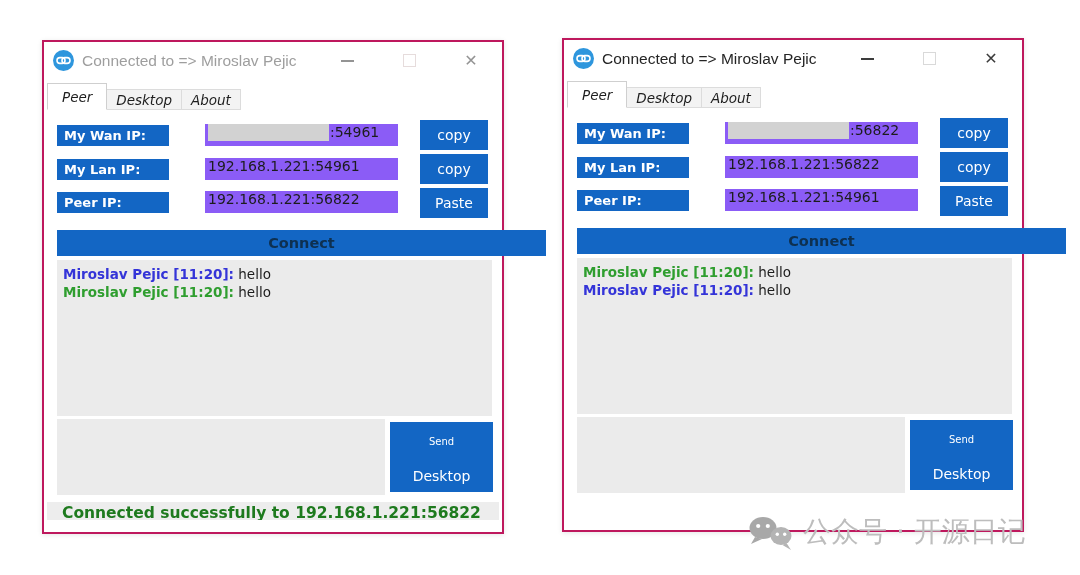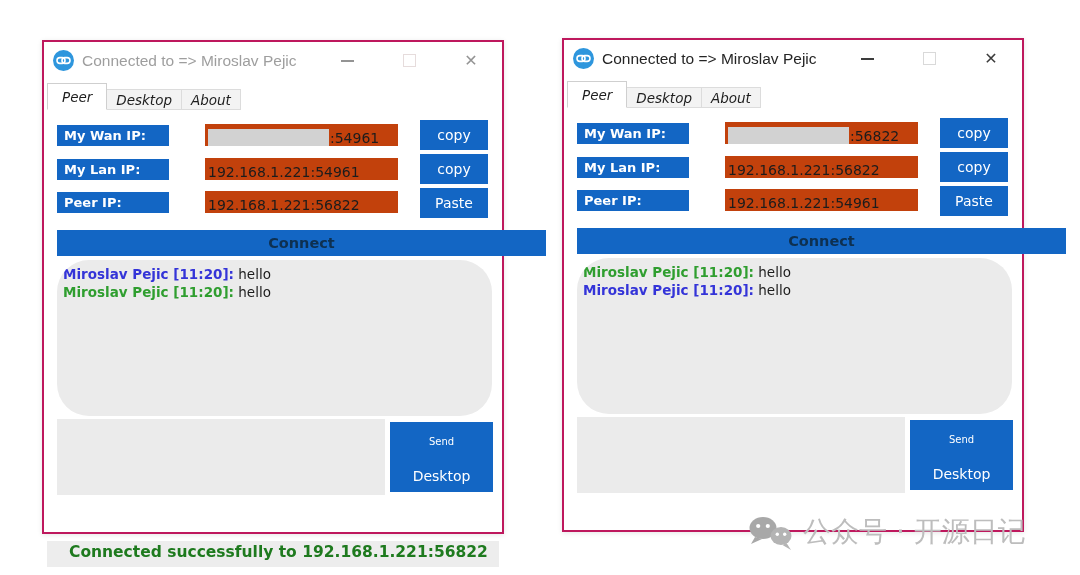--- a/index.html
+++ b/index.html
@@ -47,54 +47,54 @@
     height:27px;background:#fff;border:1px solid #cfcfcf;border-bottom:1px solid #fff;
     padding:0 14px;margin-left:0;z-index:2;
   }
   
   .f-label{
     position:absolute;left:13px;width:112px;height:21px;background:#1366c4;color:#fff;
     font-weight:bold;font-size:13px;line-height:21px;padding-left:7px;box-sizing:border-box;
     white-space:nowrap;
   }
   .f-value{
-    position:absolute;left:161px;width:193px;height:22px;background:#c2410c;
-    font-size:14px;color:#1c1c1c;display:flex;align-items:flex-end;
+    position:absolute;left:161px;width:193px;height:22px;background:#8b5cf6;
+    font-size:14px;color:#1c1c1c;display:flex;align-items:flex-start;
     padding-left:3px;box-sizing:border-box;white-space:nowrap;
   }
   .redact{width:121px;height:17px;background:#d2d2d2;margin-right:1px;flex:0 0 auto;}
   .f-btn,.blue-btn{
     background:#1366c4;color:#fff;font-weight:normal;border:none;cursor:pointer;
     font-family:"DejaVu Sans",sans-serif;
   }
   .f-btn{position:absolute;left:376px;width:68px;height:30px;font-size:14px;}
   .row1 .f-label,{top:83px;} 
   
   .connect-btn{
     position:absolute;left:13px;top:188px;width:489px;height:26px;background:#1366c4;
     color:#0e3050;font-weight:bold;font-size:14.5px;border:none;cursor:pointer;
     font-family:"DejaVu Sans",sans-serif;
   }
   .chat{
     position:absolute;left:13px;top:218px;width:435px;height:156px;background:#ebebeb;
     box-sizing:border-box;padding:5px 0 0 6px;font-size:13.5px;line-height:18px;
-    overflow:hidden;cursor:text;border-radius:32px;
+    overflow:hidden;cursor:text;
   }
   .msg{white-space:nowrap;}
   .msg-name{font-weight:bold;}
   .msg-name[data-color="blue"]{color:#3434d8;}
   .msg-name[data-color="green"]{color:#2f9e2f;}
   .msg-text{color:#1c1c1c;}
   .input-box{position:absolute;left:13px;top:377px;width:328px;height:76px;background:#ebebeb;border:none;cursor:text;}
   .send-btn{position:absolute;left:346px;top:380px;width:103px;height:39px;font-size:10px;}
   .desktop-btn{position:absolute;left:346px;top:418px;width:103px;height:32px;font-size:14px;}
   .statusbar{
-    position:absolute;left:3px;right:3px;top:460px;height:26px;background:#ededed;
-    color:#1e7a1e;font-weight:bold;font-size:15.5px;line-height:23px;padding-left:22px;
-    box-sizing:border-box;white-space:nowrap;overflow:hidden;margin-top:39px;
+    position:absolute;left:3px;right:3px;top:460px;height:18px;background:#ededed;
+    color:#1e7a1e;font-weight:bold;font-size:15.5px;line-height:23px;padding-left:15px;
+    box-sizing:border-box;white-space:nowrap;overflow:hidden;
   }
   
   .watermark{
     position:absolute;left:748px;top:513px;display:flex;align-items:flex-end;gap:9px;
     color:#bdbdbd;font-size:28px;z-index:10;pointer-events:none;white-space:nowrap;
   }
 </style>
 </head>
 <body>
 

